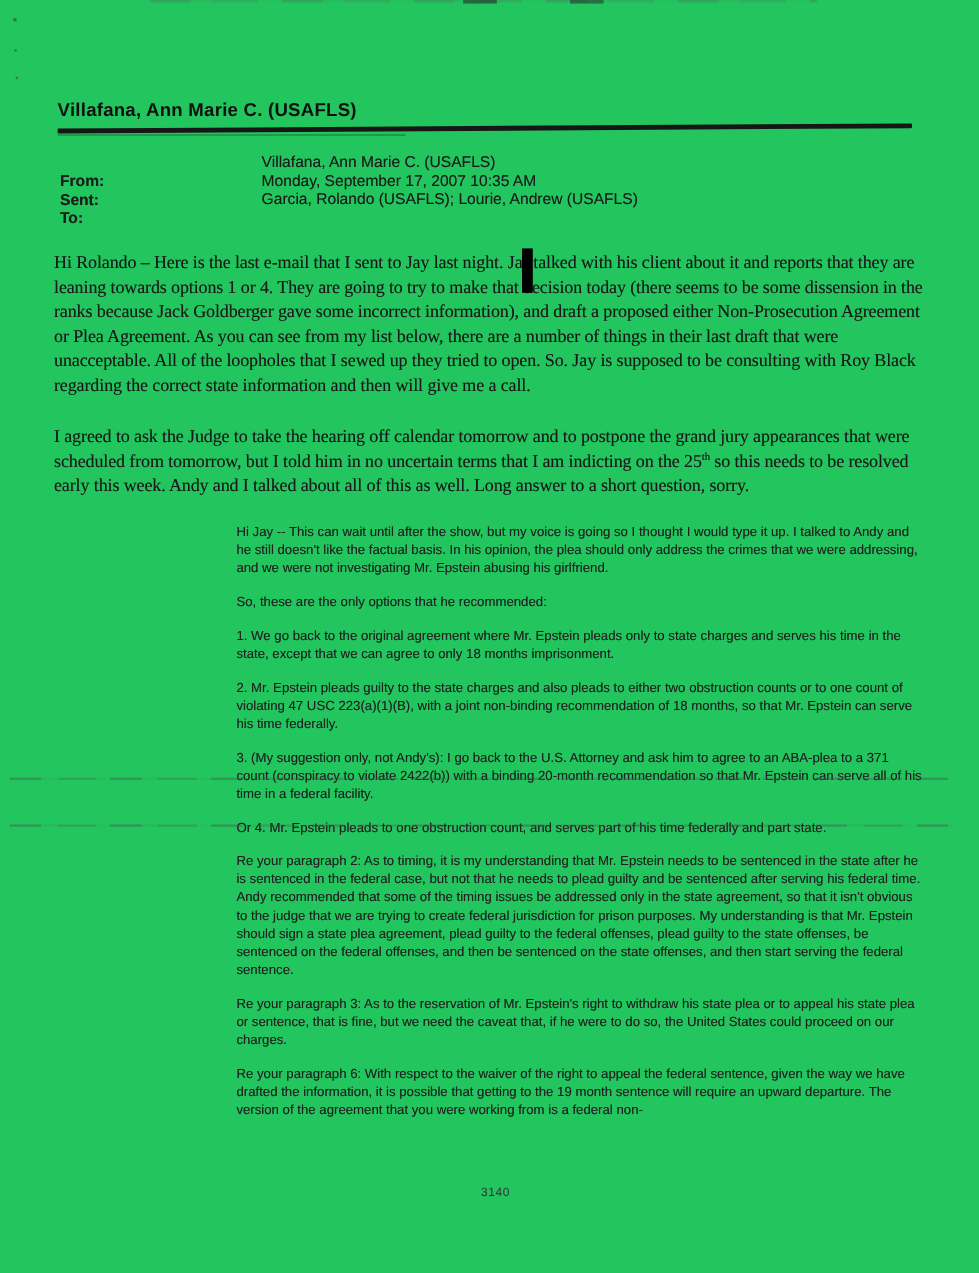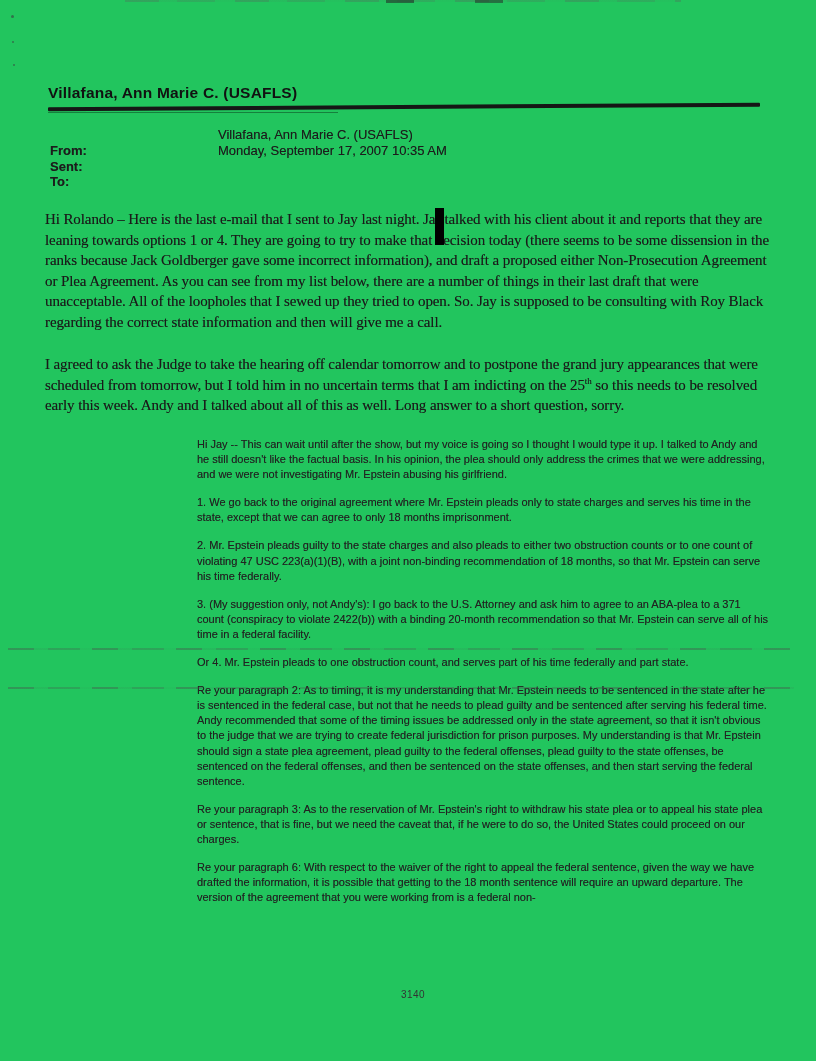--- a/index.html
+++ b/index.html
@@ -116,36 +116,38 @@
     <div class="field-row">
       <span class="field-label">From:</span>
       <span class="field-value">Villafana, Ann Marie C. (USAFLS)</span>
     </div>
     <div class="field-row">
       <span class="field-label">Sent:</span>
       <span class="field-value">Monday, September 17, 2007 10:35 AM</span>
     </div>
     <div class="field-row">
       <span class="field-label">To:</span>
+      <span class="field-value">Garcia, Rolando (USAFLS); Lourie, Andrew (USAFLS)</span>
     </div>
   </div>
 
   <p class="body-para para1"><span>Hi Rolando – Here is the last e-mail that I sent to Jay last night.  Ja</span><span class="redaction"></span><span>talked with his client about it and reports that they are leaning towards options 1 or 4.  They are going to try to make that decision today (there seems to be some dissension in the ranks because Jack Goldberger gave some incorrect information), and draft a proposed either Non-Prosecution Agreement or Plea Agreement.  As you can see from my list below, there are a number of things in their last draft that were unacceptable.  All of the loopholes that I sewed up they tried to open.  So. Jay is supposed to be consulting with Roy Black regarding the correct state information and then will give me a call.</span></p>
 
   <p class="body-para para2"><span>I agreed to ask the Judge to take the hearing off calendar tomorrow and to postpone the grand jury appearances that were scheduled from tomorrow, but I told him in no uncertain terms that I am indicting on the 25</span><sup>th</sup><span> so this needs to be resolved early this week.  Andy and I talked about all of this as well.  Long answer to a short question, sorry.</span></p>
 
   <div class="quote-block">
     <p>Hi Jay -- This can wait until after the show, but my voice is going so I thought I would type it up.  I talked to Andy and he still doesn't like the factual basis.  In his opinion, the plea should only address the crimes that we were addressing, and we were not investigating Mr. Epstein abusing his girlfriend.</p>
+    <p>So, these are the only options that he recommended:</p>
     <p>1.  We go back to the original agreement where Mr. Epstein pleads only to state charges and serves his time in the state, except that we can agree to only 18 months imprisonment.</p>
     <p>2.  Mr. Epstein pleads guilty to the state charges and also pleads to either two obstruction counts or to one count of violating 47 USC 223(a)(1)(B), with a joint non-binding recommendation of 18 months, so that Mr. Epstein can serve his time federally.</p>
     <p>3. (My suggestion only, not Andy's):  I go back to the U.S. Attorney and ask him to agree to an ABA-plea to a 371 count (conspiracy to violate 2422(b)) with a binding 20-month recommendation so that Mr. Epstein can serve all of his time in a federal facility.</p>
     <p>Or 4.  Mr. Epstein pleads to one obstruction count, and serves part of his time federally and part state.</p>
     <p>Re your paragraph 2:  As to timing, it is my understanding that Mr. Epstein needs to be sentenced in the state after he is sentenced in the federal case, but not that he needs to plead guilty and be sentenced after serving his federal time.  Andy recommended that some of the timing issues be addressed only in the state agreement, so that it isn't obvious to the judge that we are trying to create federal jurisdiction for prison purposes.  My understanding is that Mr. Epstein should sign a state plea agreement, plead guilty to the federal offenses, plead guilty to the state offenses, be sentenced on the federal offenses, and then be sentenced on the state offenses, and then start serving the federal sentence.</p>
     <p>Re your paragraph 3:  As to the reservation of Mr. Epstein's right to withdraw his state plea or to appeal his state plea or sentence, that is fine, but we need the caveat that, if he were to do so, the United States could proceed on our charges.</p>
-    <p>Re your paragraph 6:  With respect to the waiver of the right to appeal the federal sentence, given the way we have drafted the information, it is possible that getting to the 18 month sentence will require an upward departure.  The version of the agreement that you were working from is a federal non-</p>
+    <p>Re your paragraph 6:  With respect to the waiver of the right to appeal the federal sentence, given the way we have drafted the information, it is possible that getting to the 19 month sentence will require an upward departure.  The version of the agreement that you were working from is a federal non-</p>
   </div>
 
   <div class="artifact-line line1"></div>
   <div class="artifact-line line2"></div>
 
   <div class="page-number">3140</div>
 
 </div>
 
 </body></html>

